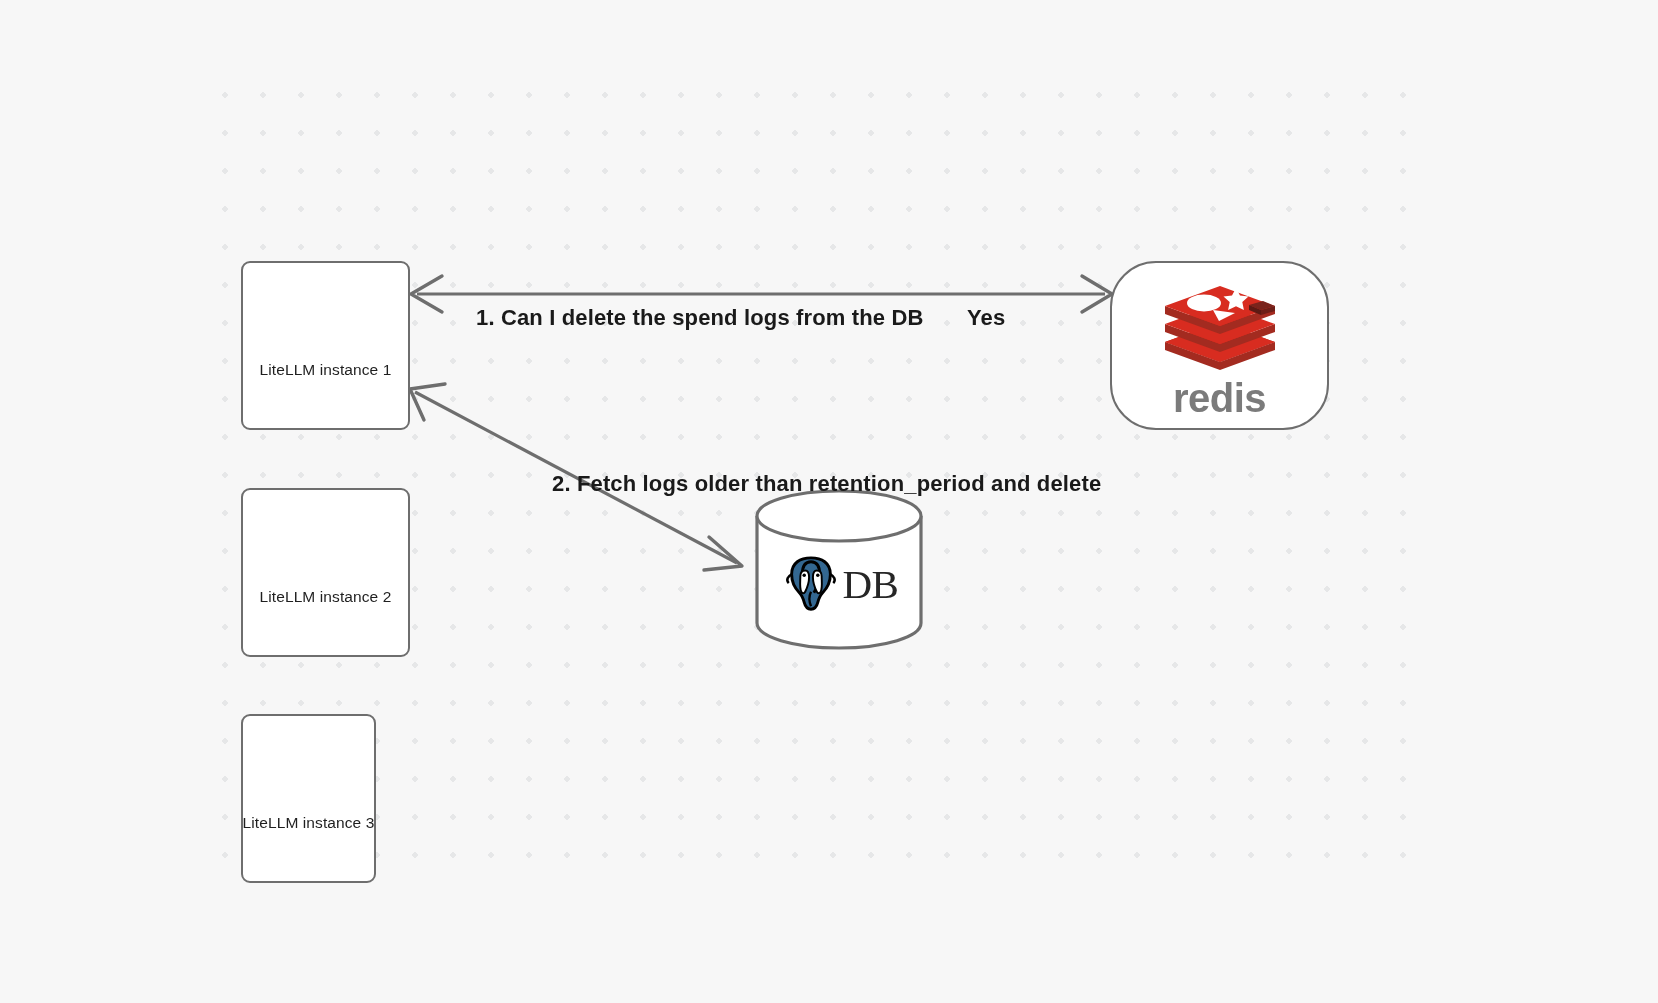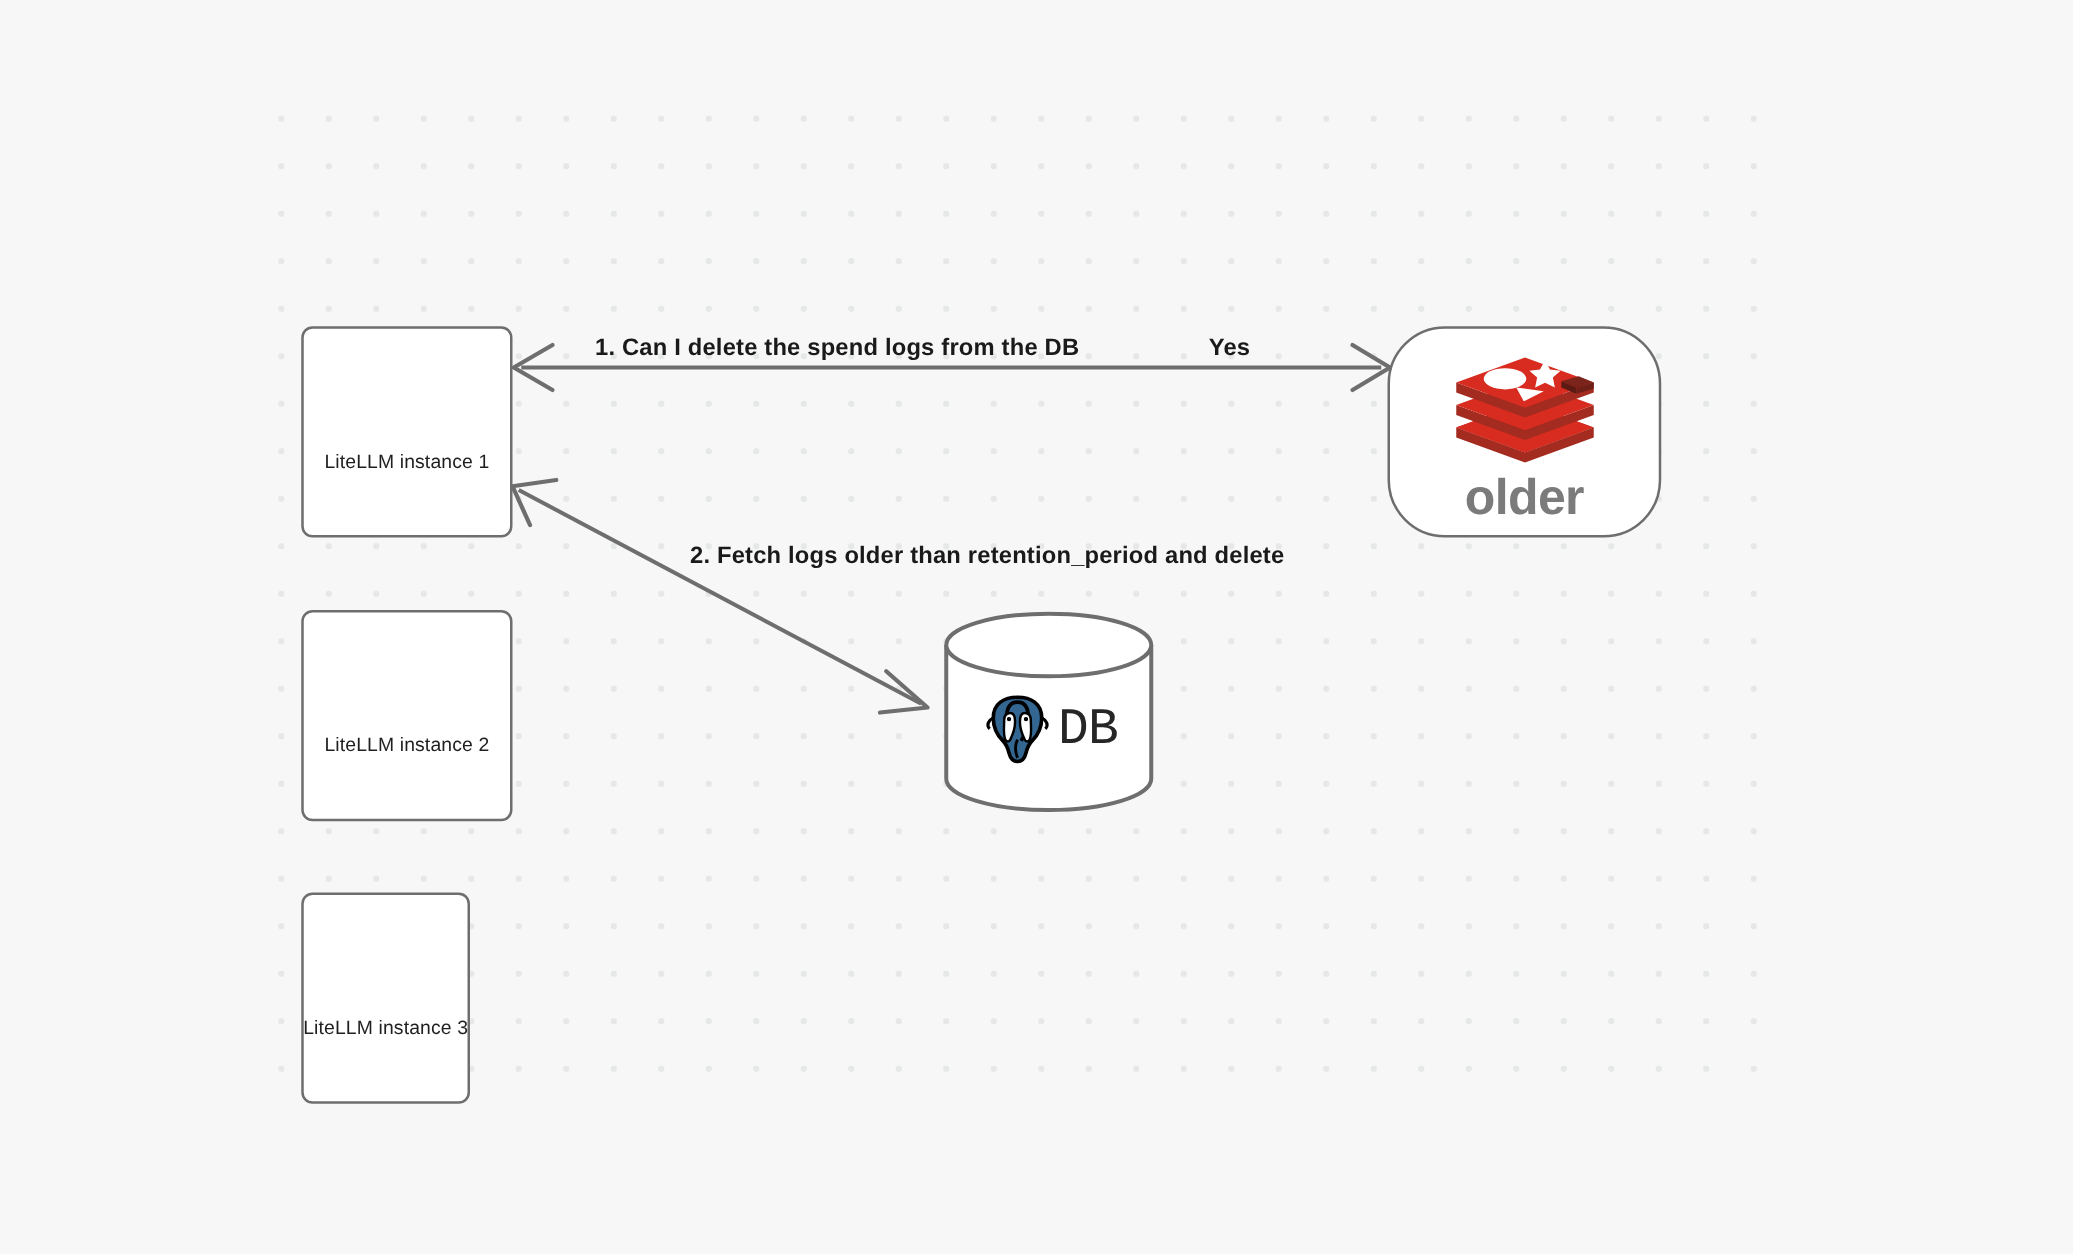--- a/index.html
+++ b/index.html
@@ -89,44 +89,45 @@
     display: flex;
     align-items: center;
     justify-content: center;
     gap: 1px;
   }
   #pg-elephant { width: 62px; height: 62px; display: block; }
   #db-text {
     font-size: 41px;
     font-weight: 400;
     color: #262626;
-    font-family: Liberation Mono, monospace;
+    font-family: Liberation Serif, serif;
     letter-spacing: -0.5px;
     line-height: 1;
   }
 
   
   #connectors {
     position: absolute;
     left: 0;
     top: 0;
     width: 1658px;
     height: 1003px;
     pointer-events: none;
   }
 
   
   .edge-label {
     position: absolute;
     font-family: "Liberation Sans", sans-serif;
     font-weight: bold;
-    font-size: 19px;
+    font-size: 22px;
     color: #1a1a1a;
     white-space: nowrap;
     letter-spacing: 0.15px;
+    margin-top: 37px;
   }
   #edge-label-1 { left: 476px; top: 268px; }
   #edge-label-1-answer { left: 967px; top: 268px; }
   #edge-label-2 { left: 552px; top: 434px; }
 </style>
 </head>
 <body>
 
 <div id="canvas">
 
@@ -179,21 +180,21 @@
       <ellipse cx="47" cy="27" rx="17" ry="8.5" fill="#ffffff"></ellipse>
 
       <path d="M79,12 L83,19.5 L91.5,20.6 L85.3,26 L86.9,34 L79,30.2 L71.1,34 L72.7,26 L66.5,20.6 L75,19.5 Z" fill="#ffffff"></path>
 
       <path d="M56,34 L78,37 L62,45 Z" fill="#ffffff"></path>
 
       <path d="M92,29 L106,25 L118,30 L104,34 Z" fill="#7a241c"></path>
       <path d="M92,29 L92,34 L104,39 L104,34 Z" fill="#5c1a14"></path>
       <path d="M104,34 L104,39 L118,35 L118,30 Z" fill="#6e1f18"></path>
     </svg>
-    <div style="font-size:40px;font-weight:600;color:#7b7b7b;font-family:'Liberation Sans',sans-serif;line-height:0.9;letter-spacing:-0.5px;margin-top:-6px;">older</div>
+    <div style="font-size:40px;font-weight:600;color:#7b7b7b;font-family:'Liberation Sans',sans-serif;line-height:0.9;letter-spacing:-0.5px;margin-top:-6px;">redis</div>
   </div>
 
   <div id="node-db">
     <svg id="db-cylinder" viewBox="0 0 174 161" xmlns="http://www.w3.org/2000/svg">
       <path d="M5,27 L5,134 A82,25 0 0 0 169,134 L169,27" fill="#ffffff" stroke="#6e6e6e" stroke-width="3.2"></path>
       <ellipse cx="87" cy="27" rx="82" ry="25" fill="#ffffff" stroke="#6e6e6e" stroke-width="3.2"></ellipse>
     </svg>
     <div id="db-content">
       <svg id="pg-elephant" viewBox="0 0 64 64" xmlns="http://www.w3.org/2000/svg">
         <g stroke="#000000" stroke-width="3" stroke-linejoin="round" fill="#336791">

